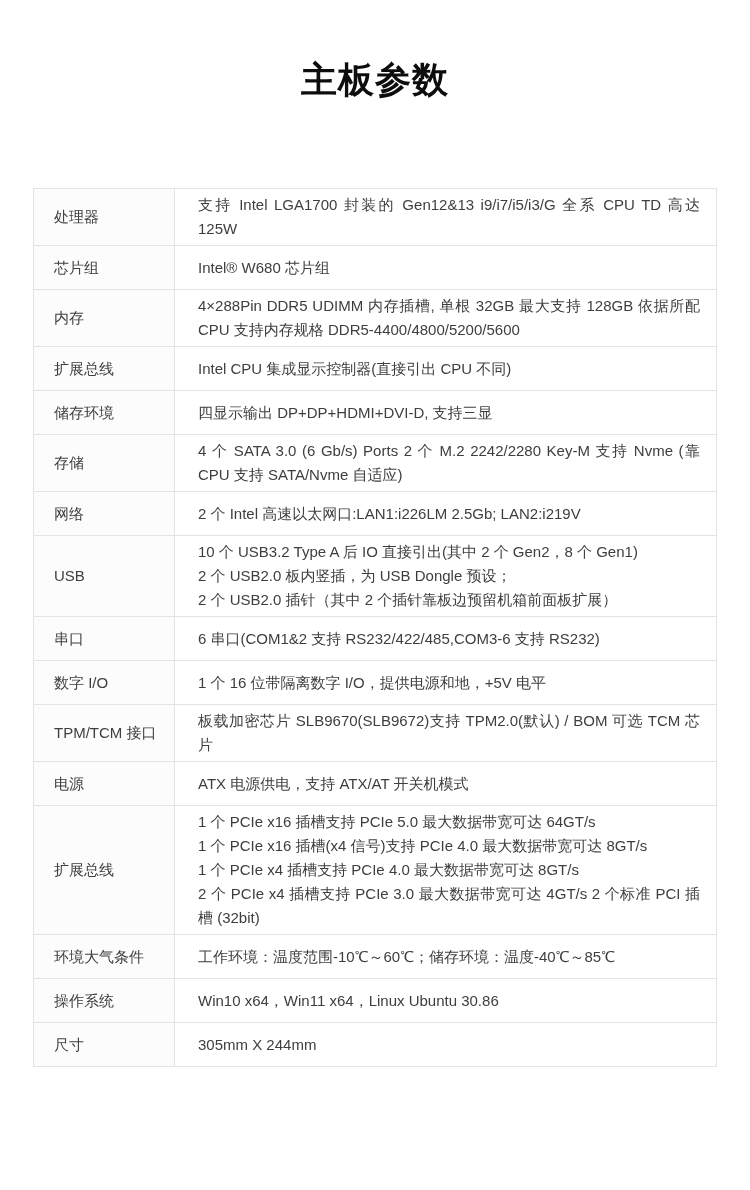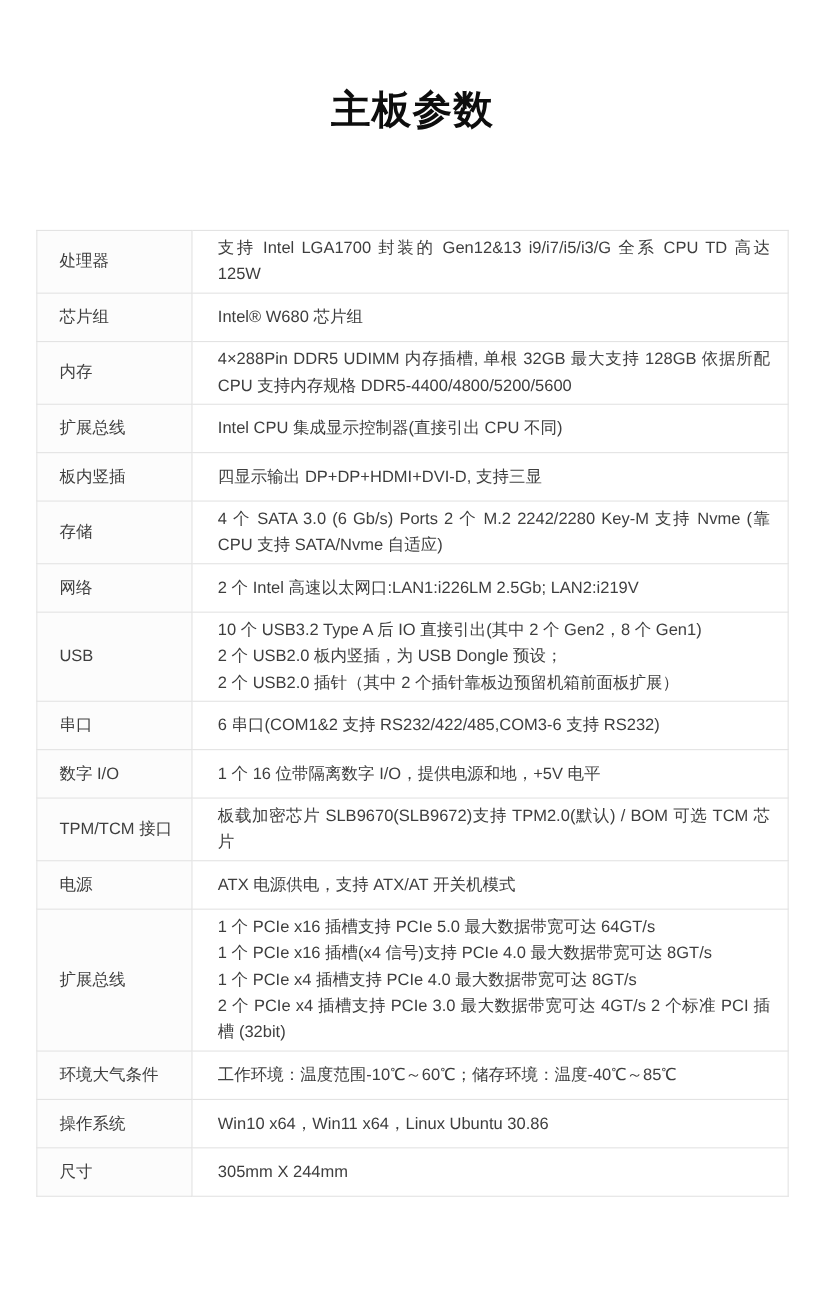--- a/index.html
+++ b/index.html
@@ -10,35 +10,35 @@
   }
   .page {
     position: relative;
     width: 750px;
     height: 1190px;
     background: #ffffff;
     overflow: hidden;
   }
   .page-title {
     position: absolute;
-    top: 78px;
+    top: 58px;
     left: 0;
     width: 100%;
     margin: 0;
     text-align: center;
     font-size: 36px;
     line-height: 44px;
     font-weight: 700;
     color: #0d0d0d;
     letter-spacing: 1px;
   }
   table.spec-table {
     position: absolute;
     left: 33px;
-    top: 209px;
+    top: 188px;
     width: 684px;
     border-collapse: collapse;
     table-layout: fixed;
   }
   table.spec-table tr {
     height: 44px;
   }
   table.spec-table td {
     border: 1px solid #e3e3e3;
     font-size: 15px;
@@ -85,21 +85,21 @@
             <div class="ln">4×288Pin DDR5 UDIMM 内存插槽, 单根 32GB 最大支持 128GB 依据所配 CPU 支持内存规格 DDR5-4400/4800/5200/5600</div>
           </td>
     </tr>
     <tr>
       <td class="spec-label">扩展总线</td>
       <td class="spec-value">
             <div class="ln">Intel CPU 集成显示控制器(直接引出 CPU 不同)</div>
           </td>
     </tr>
     <tr>
-      <td class="spec-label">板内竖插</td>
+      <td class="spec-label">储存环境</td>
       <td class="spec-value">
             <div class="ln">四显示输出 DP+DP+HDMI+DVI-D, 支持三显</div>
           </td>
     </tr>
     <tr>
       <td class="spec-label">存储</td>
       <td class="spec-value">
             <div class="ln">4 个 SATA 3.0 (6 Gb/s) Ports 2 个 M.2 2242/2280 Key-M 支持 Nvme (靠 CPU 支持 SATA/Nvme 自适应)</div>
           </td>
     </tr>

